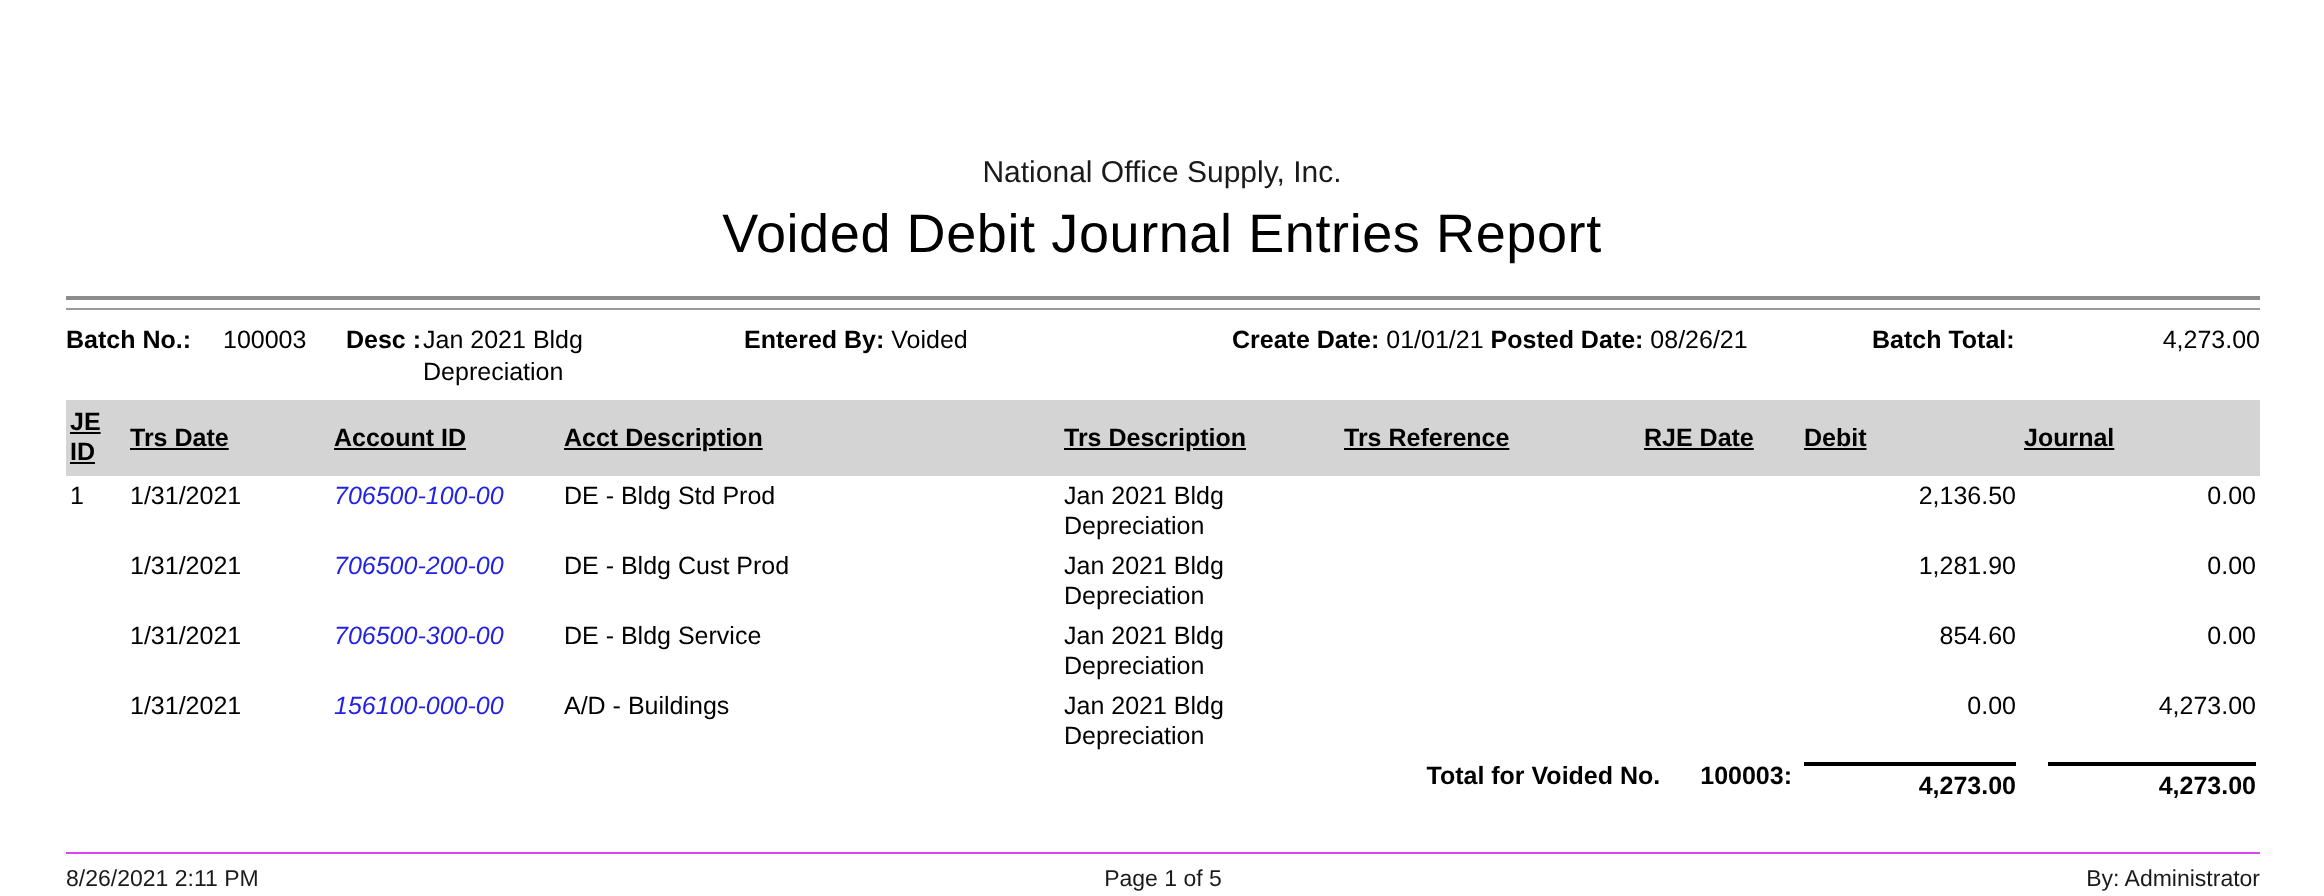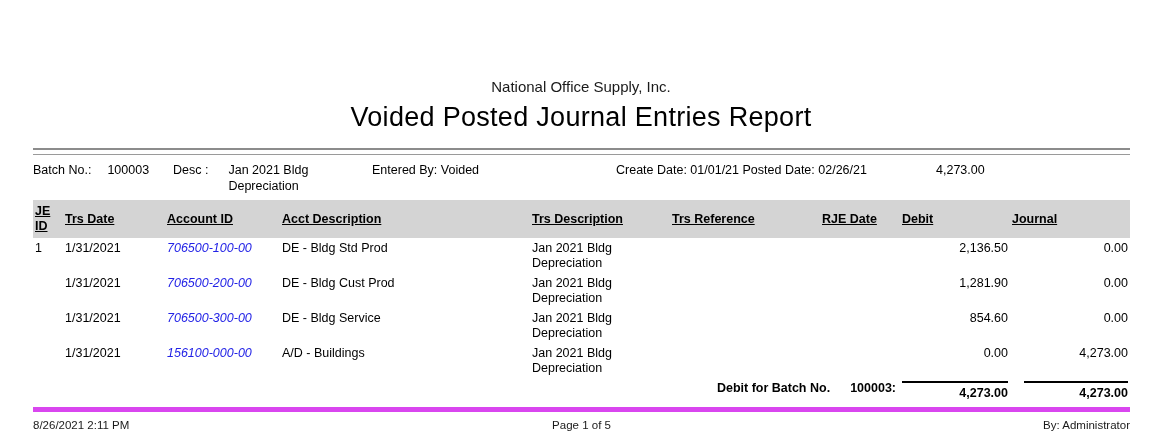--- a/index.html
+++ b/index.html
@@ -15,23 +15,23 @@
   }
   
   .company { padding-top:31px; text-align:center; font-size:15px; color:#1a1a1a; }
   .title   { margin-top:7px; text-align:center; font-size:27px; font-weight:400; color:#000; letter-spacing:.3px; }
   
   .rules { margin:15px 32px 0 33px; }
   .rule-thick { height:2px; background:#8c8c8c; }
   .rule-thin  { height:1px; background:#9a9a9a; margin-top:4px; }
   
   .batch-row { display:flex; margin:7px 32px 0 33px; font-size:12.5px; line-height:16px; }
-  .lbl { font-weight:normal; }
+  .lbl { font-weight:bold; }
   .bi-no      { flex:0 0 140px; display:flex; gap:16px; }
-  .bi-desc    { flex:0 0 199px; display:flex; gap:20px; }
+  .bi-desc    { flex:0 0 199px; display:flex; gap:1px; }
   .bi-desc .desc-val { width:118px; }
   .bi-entered { flex:0 0 244px; }
   .bi-dates   { flex:0 0 320px; }
   .bi-total   { flex:1; display:flex; justify-content:space-between; }
   
   table.grid { margin:6px 32px 0 33px; width:1097px; border-collapse:collapse; table-layout:fixed; font-size:12.5px; line-height:15px; }
   thead th { background:#d4d4d4; font-weight:bold; text-decoration:underline; padding:4px 2px; text-align:left; font-size:12.5px; }
   thead th.r { text-align:left; }
   td { vertical-align:top; padding:2px 2px 3px 2px; }
   td.r { text-align:right; }
@@ -39,35 +39,35 @@
   tbody tr.data-row td { padding-top:3px; padding-bottom:2px; }
   .wrap { width:112px; }
   
   tr.total-row td { padding-top:3px; padding-bottom:4px; font-weight:bold; }
   td.total-label { text-align:right; padding-right:4px; }
   .batch-lbl-group { display:inline-flex; gap:20px; }
   .tline { border-top:2px solid #000; padding-top:3px; text-align:right; }
   td.credit-total { padding-left:14px; }
   
   .footer {
-    position:absolute; left:33px; right:32px; top:360px;
-    border-top:5px solid #d946ef; padding-top:7px;
+    position:absolute; left:33px; right:32px; top:379px;
+    border-top:1px solid #d946ef; padding-top:7px;
     display:flex; font-size:11.5px; color:#1a1a1a;
   }
   .footer .f-left  { flex:1; text-align:left; }
   .footer .f-mid   { flex:1; text-align:center; }
   .footer .f-right { flex:1; text-align:right; }
 </style>
 </head>
 <body>
 
 <div class="page">
 
   <div class="company">National Office Supply, Inc.</div>
-  <div class="title">Voided Posted Journal Entries Report</div>
+  <div class="title">Voided Debit Journal Entries Report</div>
 
   <div class="rules">
     <div class="rule-thick"></div>
     <div class="rule-thin"></div>
   </div>
 
   <div class="batch-row">
     <div class="bi-no">
       <span class="lbl">Batch No.:</span>
       <span>100003</span>
@@ -77,23 +77,24 @@
       <span class="desc-val">Jan 2021 Bldg Depreciation</span>
     </div>
     <div class="bi-entered">
       <span class="lbl">Entered By:</span>
       <span>Voided</span>
     </div>
     <div class="bi-dates">
       <span class="lbl">Create Date:</span>
       <span>01/01/21</span>
       <span class="lbl">Posted Date:</span>
-      <span>02/26/21</span>
+      <span>08/26/21</span>
     </div>
     <div class="bi-total">
+      <span class="lbl">Batch Total:</span>
       <span>4,273.00</span>
     </div>
   </div>
 
   <table class="grid">
     <colgroup>
       <col style="width:30px">
         <col style="width:102px">
         <col style="width:115px">
       <col style="width:250px">
@@ -165,21 +166,21 @@
             <div class="wrap">Jan 2021 Bldg Depreciation</div>
           </td>
         <td></td>
         <td class="r"></td>
         <td class="r">0.00</td>
         <td class="r">4,273.00</td>
       </tr>
       <tr class="total-row">
         <td class="total-label" colspan="7">
           <span class="batch-lbl-group">
-            <span>Debit for Batch No.</span>
+            <span>Total for Voided No.</span>
             <span>100003:</span>
           </span>
         </td>
         <td>
             <div class="tline">4,273.00</div>
           </td>
         <td class="credit-total">
             <div class="tline">4,273.00</div>
           </td>
       </tr>

